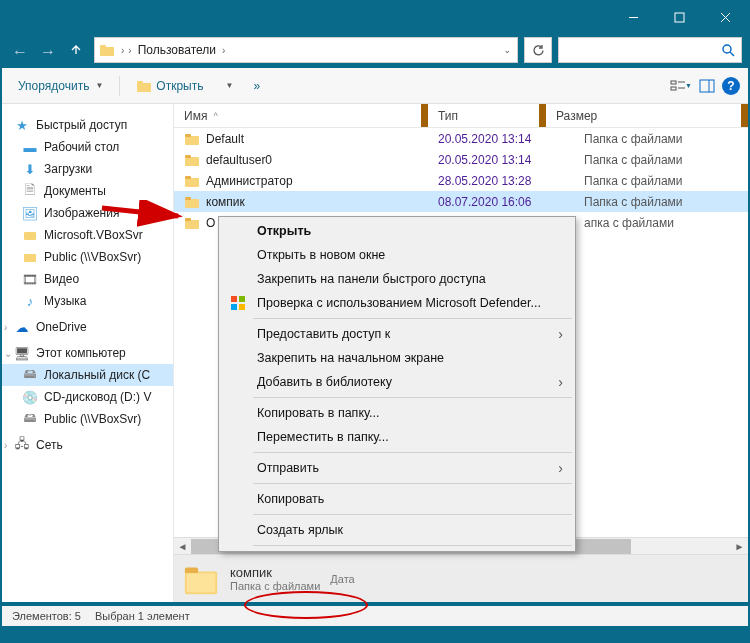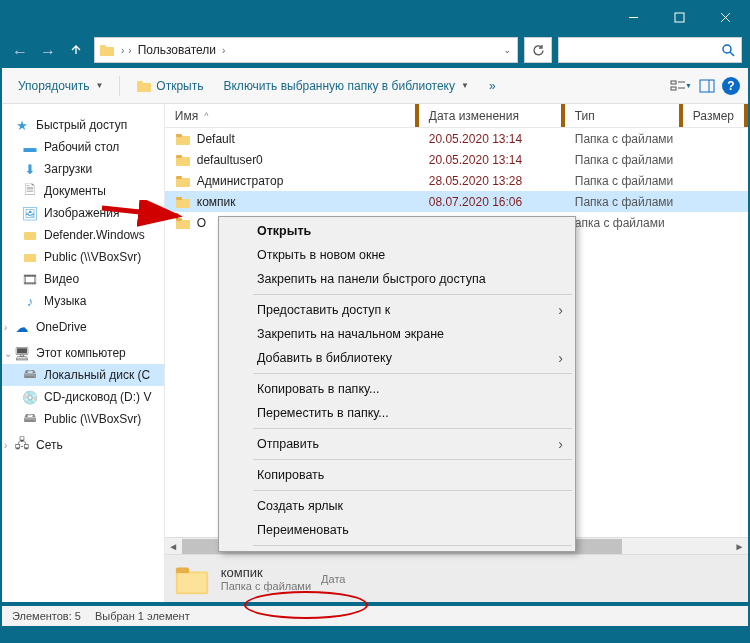--- a/index.html
+++ b/index.html
@@ -24,31 +24,31 @@
 .tb-icon { width: 22px; height: 22px; display:flex;align-items:center;justify-content:center; color: #1a6a8a;}
 .content { display: flex; height: 498px; background: #fff; }
 .sidebar { width: 172px; border-right: 1px solid #e8e8e8; padding-top: 6px; overflow: hidden; }
 .side-item { display: flex; align-items: center; gap: 6px; padding: 3px 4px 3px 20px; font-size: 12px; color: #222; height: 22px; position: relative;}
 .side-item.top { padding-left: 12px; margin-top: 4px; }
 .side-item .exp { position: absolute; left: 2px; font-size: 10px; color: #999; }
 .side-item.sel { background: #cce8ff; }
 .side-icon { width: 16px; height: 16px; display: inline-flex; align-items:center; justify-content:center; font-size:13px;}
 .main { flex: 1; display: flex; flex-direction: column; position: relative; }
 .cols { display: flex; height: 24px; border-bottom: 1px solid #e8e8e8; font-size: 12px; color: #444; }
-.col { padding: 4px 10px; border-right: 4px solid #a16207; display:flex; align-items:center; gap:6px;}
+.col { padding: 4px 10px; border-right: 7px solid #a16207; display:flex; align-items:center; gap:6px;}
 .col.name { width: 254px; }
 .col.date { width: 146px; }
 .col.type { width: 118px; }
 .col.size { flex: 1; }
 .rows { flex: 1; position: relative; }
 .row { display: flex; height: 21px; font-size: 12px; color: #222; align-items: center; }
 .row.sel { background: #cce8ff; }
 .cell { padding: 0 10px; overflow: hidden; white-space: nowrap; }
 .cell.name { width: 254px; display: flex; align-items: center; gap: 6px; }
-.cell.date { width: 146px; color: #7f1d1d; }
+.cell.date { width: 146px; color: #4c1d95; }
 .cell.type { width: 118px; color: #555; }
 .folder-ico { width: 16px; height: 16px; display:inline-block; }
 .hscroll { height: 17px; background: #f0f0f0; border-top: 1px solid #ddd; position: relative; }
 .hscroll .thumb { position:absolute; left:17px; top:1px; height:15px; width:440px; background:#c2c2c2; }
 .hscroll .lar { position:absolute; left:0; top:0; width:17px; height:17px; display:flex;align-items:center;justify-content:center; color:#666; font-size:10px;}
 .hscroll .rar { position:absolute; right:0; top:0; width:17px; height:17px; display:flex;align-items:center;justify-content:center; color:#666; font-size:10px;}
 .details { height: 48px; background: #ececec; border-top: 1px solid #ddd; display: flex; align-items: center; padding: 4px 8px; gap: 10px; }
 .details .big-folder { width: 38px; height: 38px; }
 .details .dtxt { font-size: 12px; color: #333; }
 .details .dtxt .dname { font-size: 13px; }
@@ -130,21 +130,20 @@
       </div>
     <div class="tb-sep"></div>
     <div class="tbtn">
         <svg width="16" height="16" class="folder-svg">
           <rect x="1" y="5" width="14" height="9" rx="1"></rect>
           <rect x="1" y="3" width="6" height="3" rx="1"></rect>
         </svg>
         <span>Открыть</span>
       </div>
     <div class="tbtn">
-        <span>Включить выбранную папку в библиотеку</span>
         <span class="drop">▼</span>
       </div>
     <div class="tbtn">»</div>
     <div class="tb-spacer"></div>
     <div class="tb-icon">
         <svg width="16" height="14" fill="none" stroke="#555">
           <rect x="1" y="2" width="5" height="3"></rect>
           <rect x="1" y="8" width="5" height="3"></rect>
           <line x1="8" y1="3" x2="15" y2="3"></line>
           <line x1="8" y1="9" x2="15" y2="9"></line>
@@ -181,21 +180,21 @@
       <div class="side-item">
           <span class="side-icon" style="color:#3a9bdc">🖼</span>
           <span>Изображения</span>
         </div>
       <div class="side-item">
           <span class="side-icon">
             <svg width="14" height="14" class="folder-svg">
               <rect x="1" y="4" width="12" height="8" rx="1"></rect>
             </svg>
           </span>
-          <span>Defender.Windows</span>
+          <span>Microsoft.VBoxSvr</span>
         </div>
       <div class="side-item">
           <span class="side-icon">
             <svg width="14" height="14" class="folder-svg">
               <rect x="1" y="4" width="12" height="8" rx="1"></rect>
             </svg>
           </span>
           <span>Public (\\VBoxSvr)</span>
         </div>
       <div class="side-item">
@@ -237,21 +236,20 @@
           <span>Сеть</span>
         </div>
     </div>
 
     <div class="main">
       <div class="cols">
         <div class="col name">
             <span>Имя</span>
             <span style="color:#888;font-size:9px">^</span>
           </div>
-        <div class="col date">Дата изменения</div>
         <div class="col type">Тип</div>
         <div class="col size">Размер</div>
       </div>
       <div class="rows" id="rows">
           <div class="row">
             <div class="cell name">
               <svg class="folder-ico" viewBox="0 0 16 16">
                 <rect x="1" y="5" width="14" height="9" rx="1" fill="#f8d478"></rect>
                 <rect x="1" y="3" width="6" height="3" rx="1" fill="#e8b048"></rect>
               </svg>
@@ -330,34 +328,44 @@
     <span>Выбран 1 элемент</span>
   </div>
 </div>
 
 <div class="ctxmenu">
   <div class="ctxitem">
       <b>Открыть</b>
     </div>
   <div class="ctxitem">Открыть в новом окне</div>
   <div class="ctxitem">Закрепить на панели быстрого доступа</div>
+  <div class="ctxitem">
+      <span class="mico">
+        <svg width="16" height="16">
+          <rect x="1" y="1" width="6" height="6" fill="#f25022"></rect>
+          <rect x="9" y="1" width="6" height="6" fill="#7fba00"></rect>
+          <rect x="1" y="9" width="6" height="6" fill="#00a4ef"></rect>
+          <rect x="9" y="9" width="6" height="6" fill="#ffb900"></rect>
+        </svg>
+      </span>
+      <span>Проверка с использованием Microsoft Defender...</span>
+    </div>
   <div class="ctxsep"></div>
   <div class="ctxitem hasarrow">Предоставить доступ к</div>
   <div class="ctxitem">Закрепить на начальном экране</div>
   <div class="ctxitem hasarrow">Добавить в библиотеку</div>
   <div class="ctxsep"></div>
   <div class="ctxitem">Копировать в папку...</div>
   <div class="ctxitem">Переместить в папку...</div>
   <div class="ctxsep"></div>
   <div class="ctxitem hasarrow">Отправить</div>
   <div class="ctxsep"></div>
   <div class="ctxitem">Копировать</div>
   <div class="ctxsep"></div>
   <div class="ctxitem">Создать ярлык</div>
-  <div class="ctxitem">Переименовать</div>
   <div class="ctxsep"></div>
 
 </div>
 
 <div class="redcirc" style="left:244px; top:591px;"></div>
 <svg class="redarrow" width="90" height="28">
     <defs>
       <marker id="ah" markerWidth="10" markerHeight="10" refX="8" refY="3" orient="auto">
         <path d="M0,0 L0,6 L9,3 z" fill="#d00000"></path>
       </marker>

